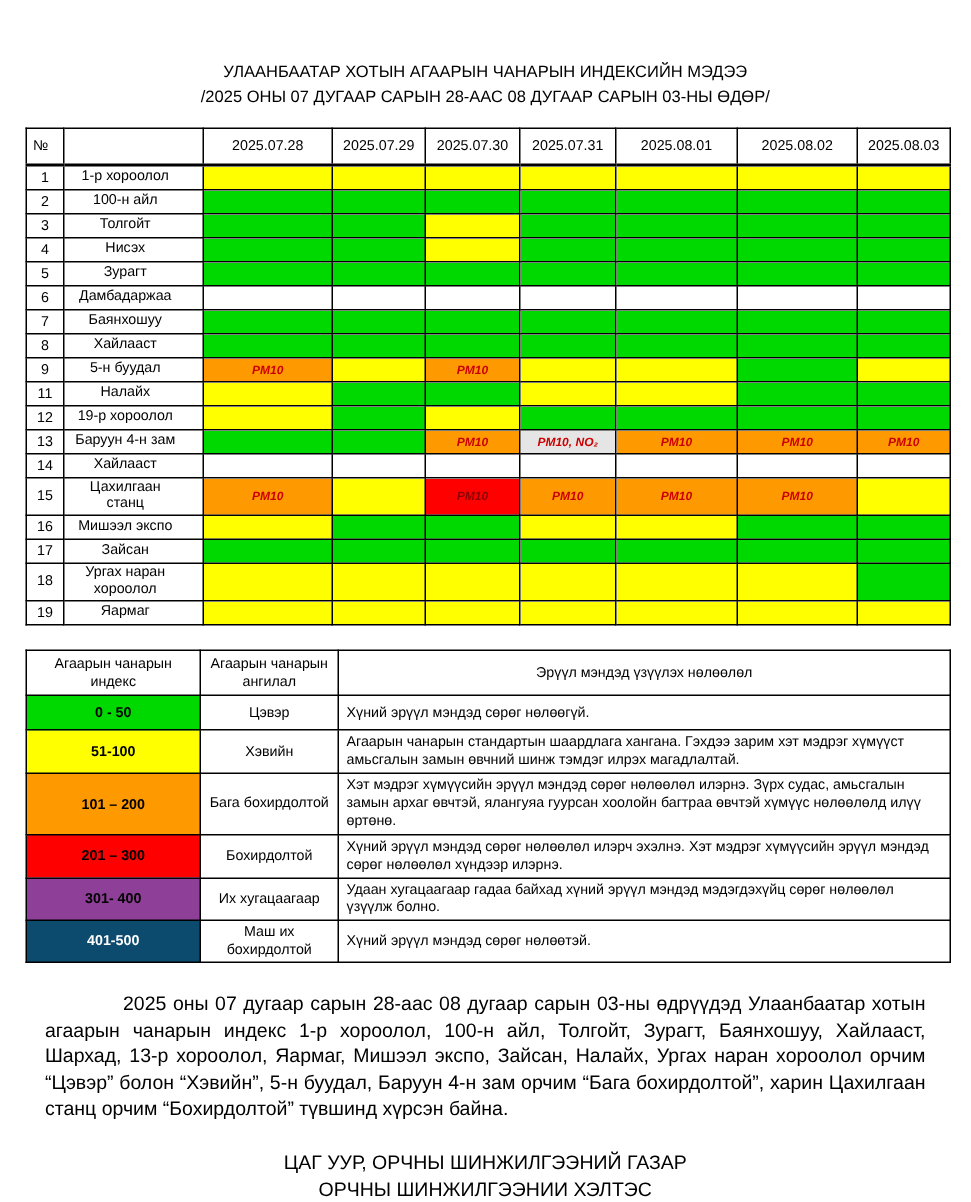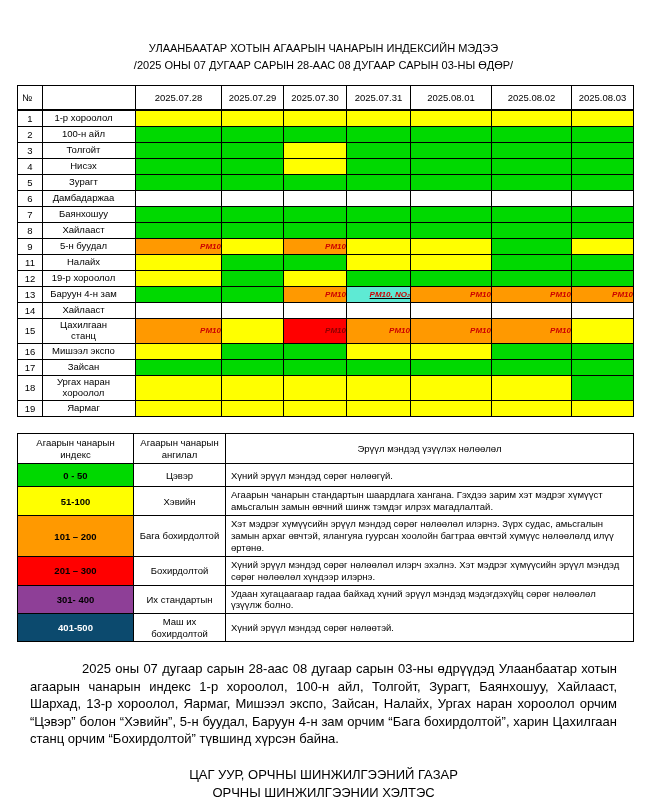--- a/index.html
+++ b/index.html
@@ -21,21 +21,21 @@
   .aqi th,.aqi td{border:1px solid #000;overflow:hidden;}
   .aqi thead th{
     font-weight:normal;font-size:9.5px;height:21px;
     border-bottom:2px solid #000;background:#fff;text-align:center;
   }
   .aqi thead th.no-h{text-align:left;padding-left:4px;}
   .aqi tbody td{height:13px;font-size:9.5px;padding:0;}
   .aqi td.no-cell{text-align:center;}
   .aqi td.name-cell{text-align:center;padding:1px 16px 1px 5px;line-height:1.15;}
   .pm-label{
-    display:block;text-align:right;
+    display:block;text-align:center;
     font-style:italic;font-weight:bold;font-size:8px;
   }
 
   
   table.legend{
     border-collapse:collapse;table-layout:fixed;
     margin:16px 0 0 17px;width:616px;
     border:1.5px solid #000;
   }
   .legend th,.legend td{border:1px solid #000;}
@@ -217,21 +217,21 @@
           <td style="background: rgb(0, 217, 0);"></td>
         </tr>
         <tr>
           <td class="no-cell">13</td>
           <td class="name-cell">Баруун 4-н зам</td>
           <td style="background: rgb(0, 217, 0);"></td>
           <td style="background: rgb(0, 217, 0);"></td>
           <td style="background: rgb(255, 153, 0);">
             <span class="pm-label" style="color: rgb(204, 0, 0);">PM10</span>
           </td>
-          <td style="background: #5eead4; text-decoration: underline;">
+          <td style="background: #e5e5e5;">
             <span class="pm-label" style="color: rgb(204, 0, 0);">PM10, NO₂</span>
           </td>
           <td style="background: rgb(255, 153, 0);">
             <span class="pm-label" style="color: rgb(204, 0, 0);">PM10</span>
           </td>
           <td style="background: rgb(255, 153, 0);">
             <span class="pm-label" style="color: rgb(204, 0, 0);">PM10</span>
           </td>
           <td style="background: rgb(255, 153, 0);">
             <span class="pm-label" style="color: rgb(204, 0, 0);">PM10</span>
@@ -345,21 +345,21 @@
           <td class="cat">Бага бохирдолтой</td>
           <td class="effect">Хэт мэдрэг хүмүүсийн эрүүл мэндэд сөрөг нөлөөлөл илэрнэ. Зүрх судас, амьсгалын замын архаг өвчтэй, ялангуяа гуурсан хоолойн багтраа өвчтэй хүмүүс нөлөөлөлд илүү өртөнө.</td>
         </tr>
         <tr>
           <td class="range" style="background: rgb(255, 0, 0);">201 – 300</td>
           <td class="cat">Бохирдолтой</td>
           <td class="effect">Хүний эрүүл мэндэд сөрөг нөлөөлөл илэрч эхэлнэ. Хэт мэдрэг хүмүүсийн эрүүл мэндэд сөрөг нөлөөлөл хүндээр илэрнэ.</td>
         </tr>
         <tr>
           <td class="range" style="background: rgb(142, 63, 151);">301- 400</td>
-          <td class="cat">Их стандартын</td>
+          <td class="cat">Их хугацаагаар</td>
           <td class="effect">Удаан хугацаагаар гадаа байхад хүний эрүүл мэндэд мэдэгдэхүйц сөрөг нөлөөлөл үзүүлж болно.</td>
         </tr>
         <tr>
           <td class="range" style="background: #0c4a6e; color: rgb(255, 255, 255);">401-500</td>
           <td class="cat">Маш их бохирдолтой</td>
           <td class="effect">Хүний эрүүл мэндэд сөрөг нөлөөтэй.</td>
         </tr>
       </tbody>
   </table>
 

